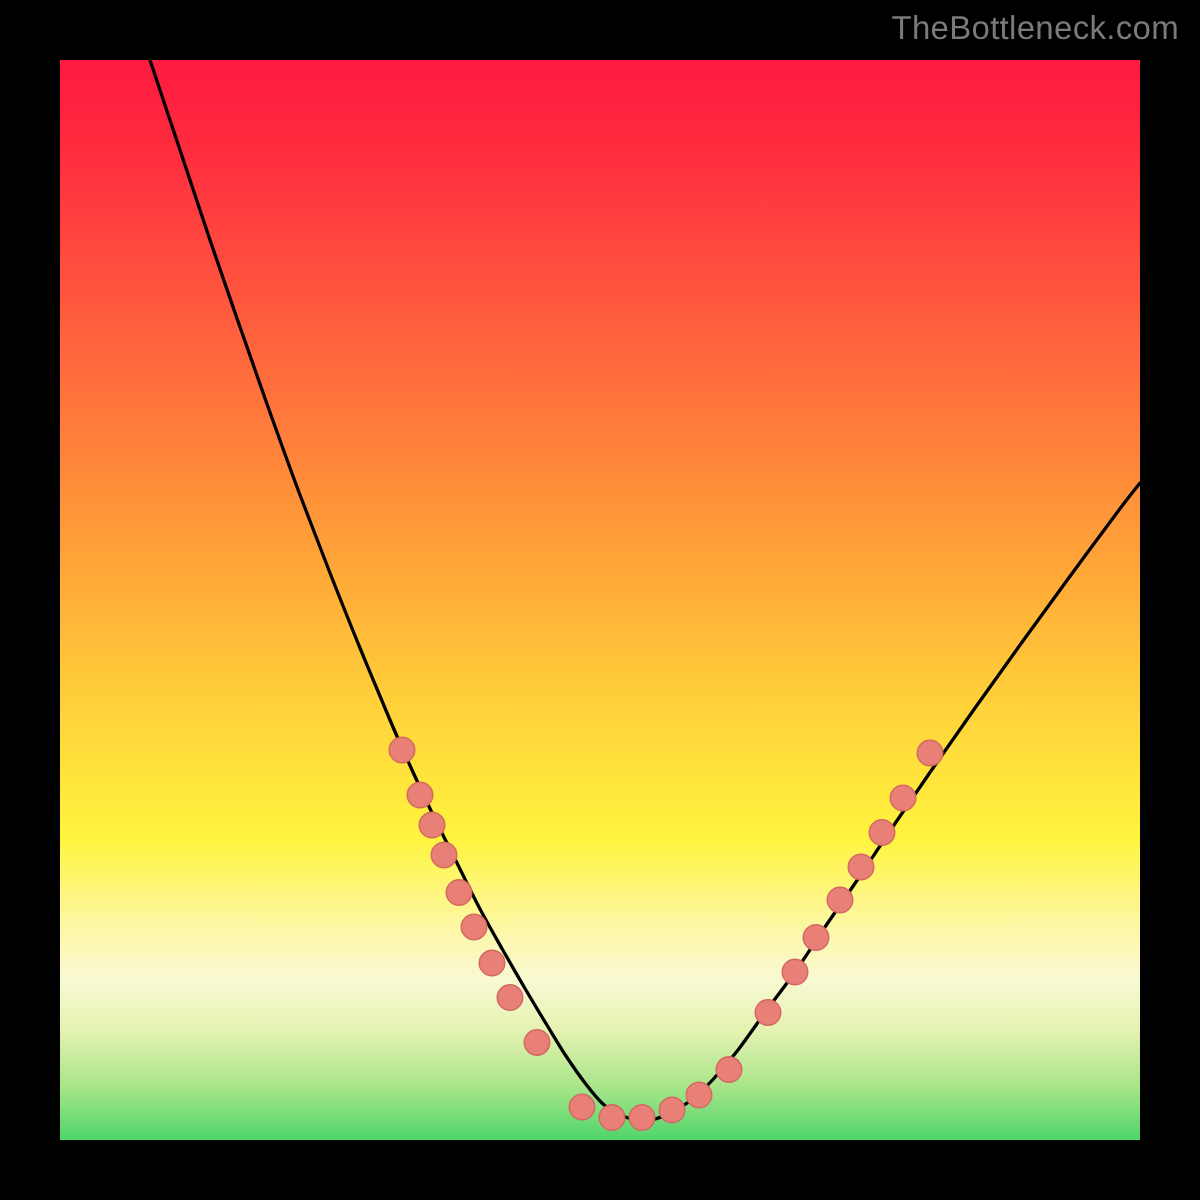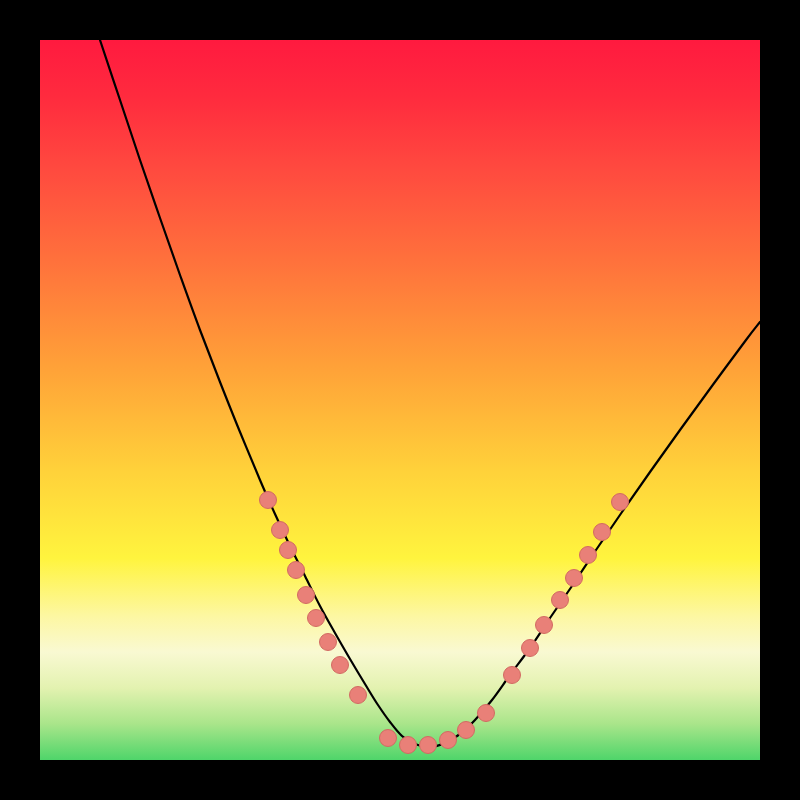--- a/index.html
+++ b/index.html
@@ -56,20 +56,21 @@
     top: 0;
     width: 720px;
     height: 720px;
     overflow: visible;
   }
 </style>
 </head>
 <body>
 
 <div class="frame">
+  <div class="watermark">TheBottleneck.com</div>
 
   <div class="plot-area">
     <svg class="curve" viewBox="0 0 720 720">
       <path id="curve-path" fill="none" stroke="#000000" stroke-width="2.2" stroke-linejoin="round" stroke-linecap="round" d="M 60 0 C 63.3 10.0 73.3 40.0 80 60 C 86.7 80.0 93.3 100.3 100 120 C 106.7 139.7 113.3 158.8 120 178 C 126.7 197.2 133.3 216.3 140 235 C 146.7 253.7 153.3 272.2 160 290 C 166.7 307.8 173.3 325.0 180 342 C 186.7 359.0 193.3 375.7 200 392 C 206.7 408.3 214.2 426.3 220 440 C 225.8 453.7 230.0 463.0 235 474 C 240.0 485.0 245.0 495.7 250 506 C 255.0 516.3 260.0 526.0 265 536 C 270.0 546.0 275.0 556.5 280 566 C 285.0 575.5 290.0 584.2 295 593 C 300.0 601.8 305.0 610.5 310 619 C 315.0 627.5 320.3 636.3 325 644 C 329.7 651.7 333.8 658.7 338 665 C 342.2 671.3 346.0 676.8 350 682 C 354.0 687.2 357.8 692.3 362 696 C 366.2 699.7 370.3 702.2 375 704 C 379.7 705.8 385.0 707.2 390 707 C 395.0 706.8 400.0 705.2 405 703 C 410.0 700.8 415.0 697.8 420 694 C 425.0 690.2 429.7 685.7 435 680 C 440.3 674.3 446.2 667.5 452 660 C 457.8 652.5 463.7 643.7 470 635 C 476.3 626.3 483.3 617.5 490 608 C 496.7 598.5 503.0 588.3 510 578 C 517.0 567.7 524.3 557.3 532 546 C 539.7 534.7 547.7 522.3 556 510 C 564.3 497.7 573.0 485.0 582 472 C 591.0 459.0 600.3 445.7 610 432 C 619.7 418.3 629.7 404.3 640 390 C 650.3 375.7 661.0 361.0 672 346 C 683.0 331.0 698.0 310.7 706 300 C 714.0 289.3 717.7 285.0 720 282 "></path>
       <g id="markers-group">
           <circle cx="228" cy="460" r="8.5" fill="#e98078" stroke="#d26a62" stroke-width="1"></circle>
           <circle cx="240" cy="490" r="8.5" fill="#e98078" stroke="#d26a62" stroke-width="1"></circle>
           <circle cx="248" cy="510" r="8.5" fill="#e98078" stroke="#d26a62" stroke-width="1"></circle>
           <circle cx="256" cy="530" r="8.5" fill="#e98078" stroke="#d26a62" stroke-width="1"></circle>
           <circle cx="266" cy="555" r="8.5" fill="#e98078" stroke="#d26a62" stroke-width="1"></circle>

